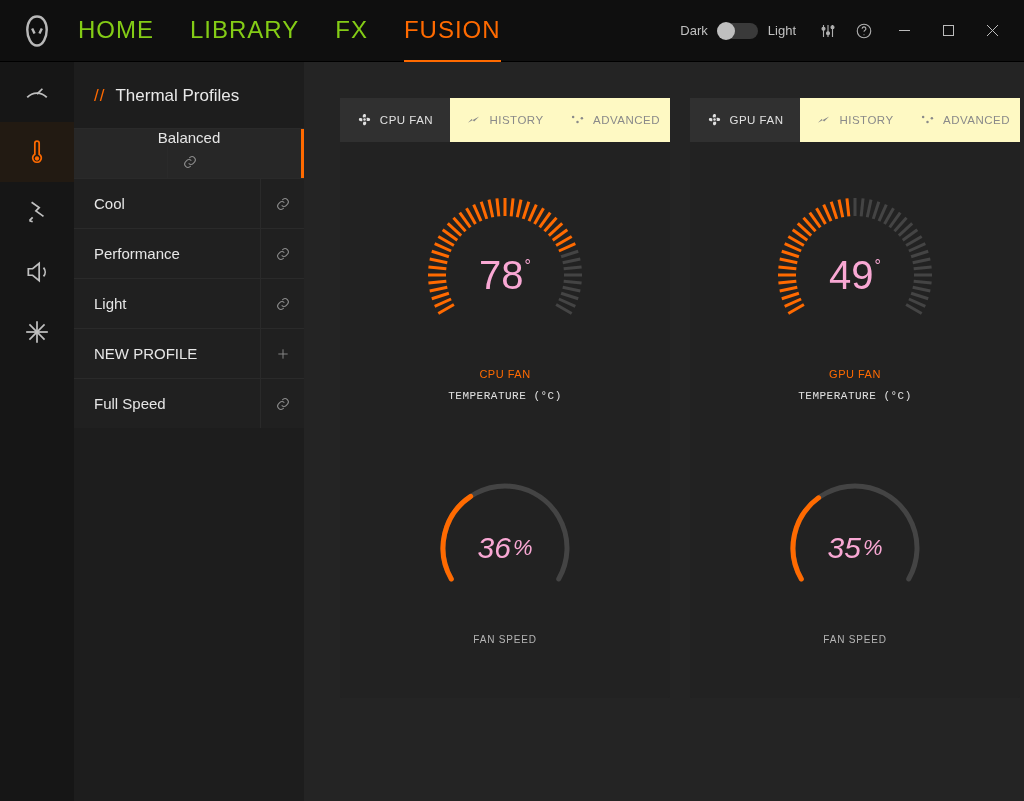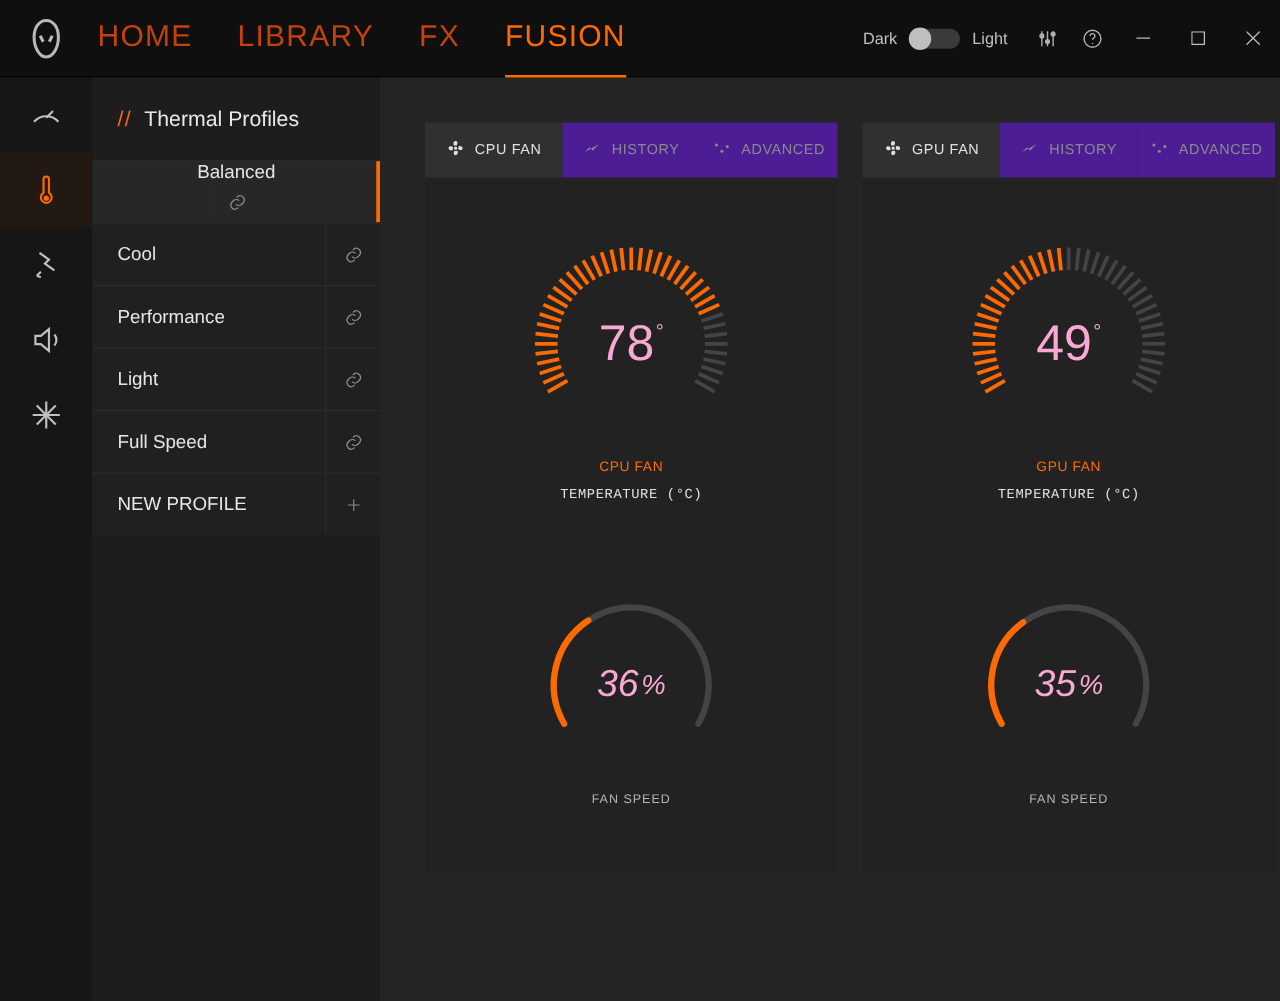--- a/index.html
+++ b/index.html
@@ -22,28 +22,28 @@
   .header{
     height:62px;display:flex;align-items:center;background:var(--bg-header);
     border-bottom:1px solid #000;
   }
   .alien-logo{
     width:74px;display:flex;align-items:center;justify-content:center;
   }
   .alien-logo svg{width:30px;height:34px;fill:none;stroke:#b8b8b8;stroke-width:2;}
   .main-nav{display:flex;gap:36px;margin-left:4px;}
   .main-nav-item{
-    font-size:24px;font-weight:300;letter-spacing:1px;color:#c2410c;cursor:pointer;
+    font-size:24px;font-weight:300;letter-spacing:1px;color:#84cc16;cursor:pointer;
     padding:14px 0 16px;position:relative;
   }
   .main-nav-item.active{color:var(--accent);}
   .main-nav-item.active::after{
     content:"";position:absolute;left:0;right:0;bottom:-2px;height:2px;background:var(--accent);
   }
-  .header-right{margin-left:auto;display:flex;align-items:center;gap:0;padding-right:0;}
+  .header-right{margin-left:auto;display:flex;align-items:center;gap:0;padding-right:10px;}
   .theme-toggle{display:flex;align-items:center;gap:10px;margin-right:14px;}
   .theme-label{font-size:13px;color:#c0c0c0;}
   .switch{
     width:40px;height:16px;background:#3a3a3a;border-radius:8px;position:relative;cursor:pointer;
   }
   .switch::after{
     content:"";position:absolute;width:18px;height:18px;border-radius:50%;background:#bfbfbf;
     top:-1px;left:-1px;
   }
   .icon-btn{
@@ -101,21 +101,21 @@
     flex:1;background:#242424;padding:36px 18px 9px 36px;display:flex;gap:20px;overflow:hidden;
   }
   .card{
     width:330px;height:600px;background:var(--panel);border-radius:2px;display:flex;flex-direction:column;
     flex-shrink:0;
   }
   .card-tabs{display:flex;height:44px;}
   .card-tab{
     flex:1;display:flex;align-items:center;justify-content:center;gap:8px;
     font-size:11.5px;letter-spacing:0.5px;color:var(--text-dim);cursor:pointer;
-    background:#4c1d95;
+    background:#fef9c3;
   }
   .card-tab.active{background:#303030;color:#e0e0e0;}
   .card-tab svg{width:15px;height:15px;fill:#8a8a8a;stroke:none;}
   .card-tab.active svg{fill:#e0e0e0;}
   .card-body{flex:1;display:flex;flex-direction:column;align-items:center;padding-top:48px;gap:6px;}
 
   .gauge-wrap{position:relative;width:170px;height:170px;display:flex;align-items:center;justify-content:center;}
   .gauge-value{
     position:absolute;font-size:40px;font-weight:200;color:#f9a8d4;display:flex;
   }
@@ -262,35 +262,35 @@
         </div>
         <div class="profile-row">
           <div class="profile-name">Light</div>
           <div class="profile-action">
             <svg viewBox="0 0 24 24">
               <path d="M10 14a5 5 0 0 0 7 0l2-2a5 5 0 0 0-7-7l-1 1"></path>
               <path d="M14 10a5 5 0 0 0-7 0l-2 2a5 5 0 0 0 7 7l1-1"></path>
             </svg>
           </div>
         </div>
+        <div class="profile-row new">
+          <div class="profile-name">NEW PROFILE</div>
+          <div class="profile-action">
+            <svg viewBox="0 0 24 24">
+              <line x1="12" y1="4" x2="12" y2="20"></line>
+              <line x1="4" y1="12" x2="20" y2="12"></line>
+            </svg>
+          </div>
+        </div>
         <div class="profile-row">
           <div class="profile-name">Full Speed</div>
           <div class="profile-action">
             <svg viewBox="0 0 24 24">
               <path d="M10 14a5 5 0 0 0 7 0l2-2a5 5 0 0 0-7-7l-1 1"></path>
               <path d="M14 10a5 5 0 0 0-7 0l-2 2a5 5 0 0 0 7 7l1-1"></path>
-            </svg>
-          </div>
-        </div>
-        <div class="profile-row new">
-          <div class="profile-name">NEW PROFILE</div>
-          <div class="profile-action">
-            <svg viewBox="0 0 24 24">
-              <line x1="12" y1="4" x2="12" y2="20"></line>
-              <line x1="4" y1="12" x2="20" y2="12"></line>
             </svg>
           </div>
         </div>
       </div>
   </div>
 
   <div class="main" id="main-area">
       <div class="card">
         <div class="card-tabs">
           <div class="card-tab active">

